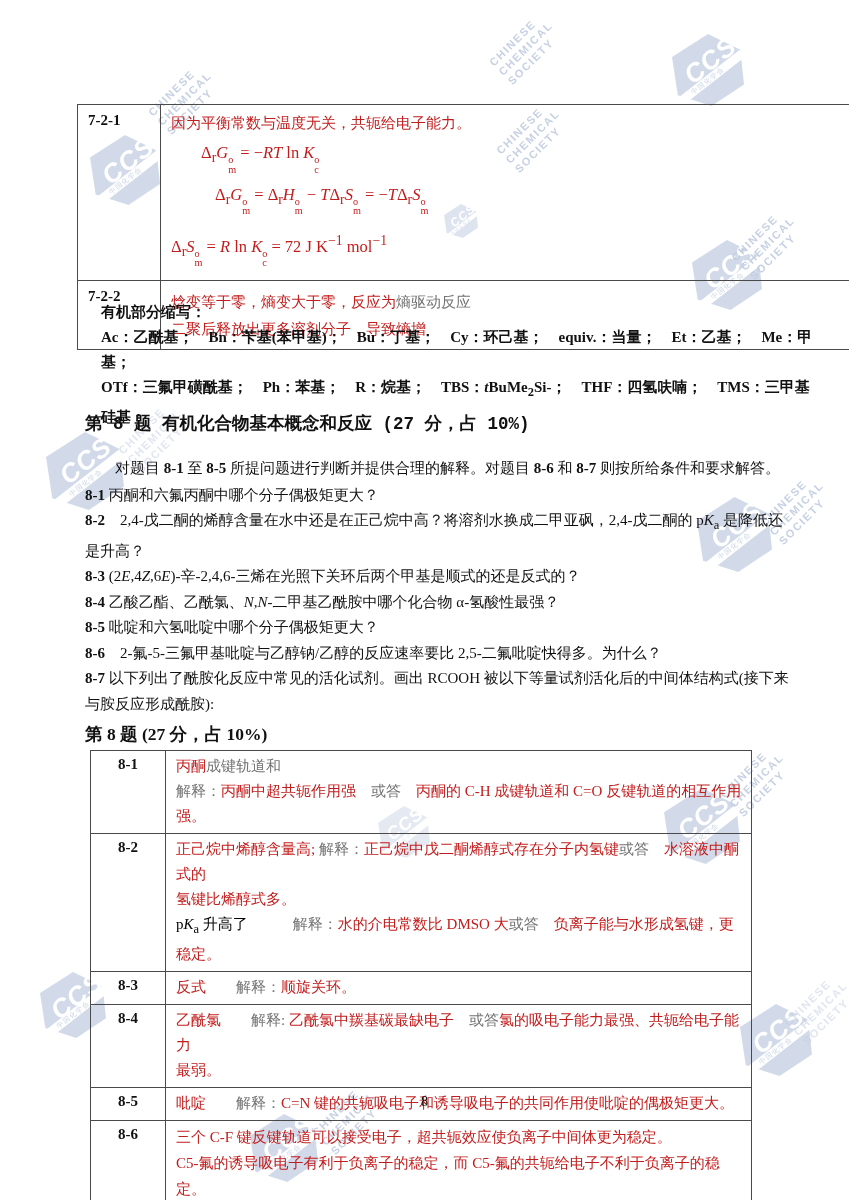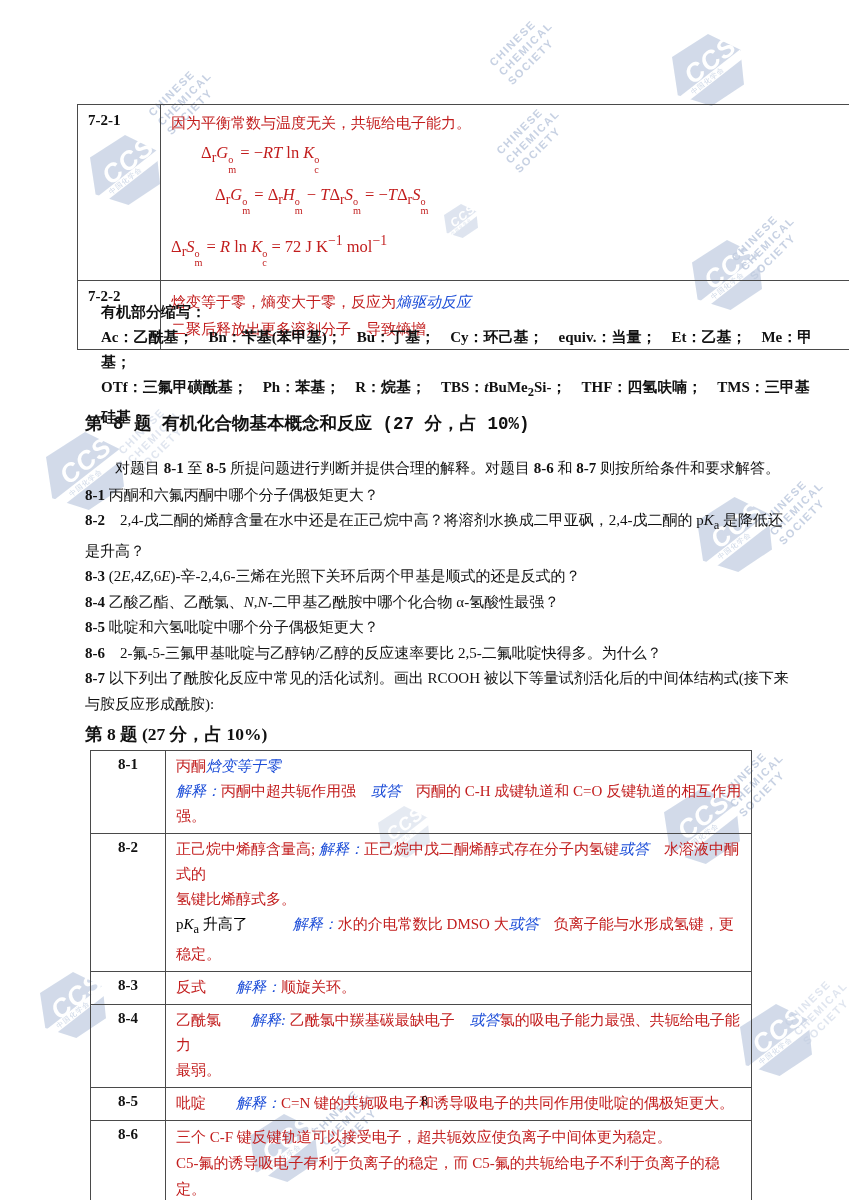--- a/index.html
+++ b/index.html
@@ -20,21 +20,21 @@
   .hex.small{width:34px;height:34px;opacity:.45;}
   .hex.small .ccs{font-size:12px;}
   .hex.small .band span{font-size:4px;}
   .hex.faint{opacity:.35;}
   .diag{transform:rotate(-45deg);transform-origin:left top;
       font-family:"Liberation Sans",sans-serif;font-weight:bold;font-size:11px;
       line-height:13px;letter-spacing:1.6px;color:#c2cde0;white-space:nowrap;opacity:.9;}
   .diag.faint{opacity:.5;}
   
   .content{position:absolute;inset:0;z-index:1;}
-  .r{color:#c21d1d;} .b{color:#1d4ed8;font-style:italic;} .k{color:#000000;}
+  .r{color:#c21d1d;} .b{color:#737373;} .k{color:#000000;}
   table.sheet{border-collapse:collapse;}
   table.sheet td{border:1px solid #4a4a4a;vertical-align:top;background:transparent;}
   #thermo{position:absolute;left:77px;top:104px;width:787px;}
   #thermo td.lbl{width:68px;font-weight:bold;font-size:15px;padding:7px 4px 4px 10px;}
   #thermo td.cnt{padding:6px 8px 6px 10px;font-size:15px;line-height:24px;}
   .eq{font-size:16.5px;color:#c21d1d;line-height:1.25;}
   .eq i{font-family:"Liberation Serif",serif;}
   .eq .ss{display:inline-flex;flex-direction:column;align-items:flex-start;
       vertical-align:-0.5em;font-size:0.62em;line-height:0.95;}
   .eq .ss sup,.eq .ss sub{font-size:1em;line-height:0.95;}
@@ -245,21 +245,21 @@
       <p class="q"><b>8-6</b>　2-氟-5-三氟甲基吡啶与乙醇钠/乙醇的反应速率要比 2,5-二氟吡啶快得多。为什么？</p>
       <p class="q"><b>8-7</b> 以下列出了酰胺化反应中常见的活化试剂。画出 RCOOH 被以下等量试剂活化后的中间体结构式(接下来与胺反应形成酰胺):</p>
     </div>
 
     <div id="ans-head">第 8 题 (27 分，占 10%)</div>
     <table class="sheet" id="answers">
       <tbody>
           <tr>
         <td class="lbl">8-1</td>
         <td class="cnt">
-          <div><span class="r">丙酮</span><span class="b">焓变等于零</span></div>
+          <div><span class="r">丙酮</span><span class="b">成键轨道和</span></div>
           <div><span class="b">解释：</span><span class="r">丙酮中超共轭作用强</span><span class="b">　或答　</span><span class="r">丙酮的 C-H 成键轨道和 C=O 反键轨道的相互作用强。</span></div>
         </td>
       </tr>
       <tr>
         <td class="lbl">8-2</td>
         <td class="cnt">
           <div><span class="r">正己烷中烯醇含量高; </span><span class="b">解释：</span><span class="r">正己烷中戊二酮烯醇式存在分子内氢键</span><span class="b">或答</span><span class="r">　水溶液中酮式的</span></div>
           <div><span class="r">氢键比烯醇式多。</span></div>
           <div><span class="k">p<i>K</i><sub>a</sub> 升高了</span>　　　<span class="b">解释：</span><span class="r">水的介电常数比 DMSO 大</span><span class="b">或答</span><span class="r">　负离子能与水形成氢键，更稳定。</span></div>
         </td>

